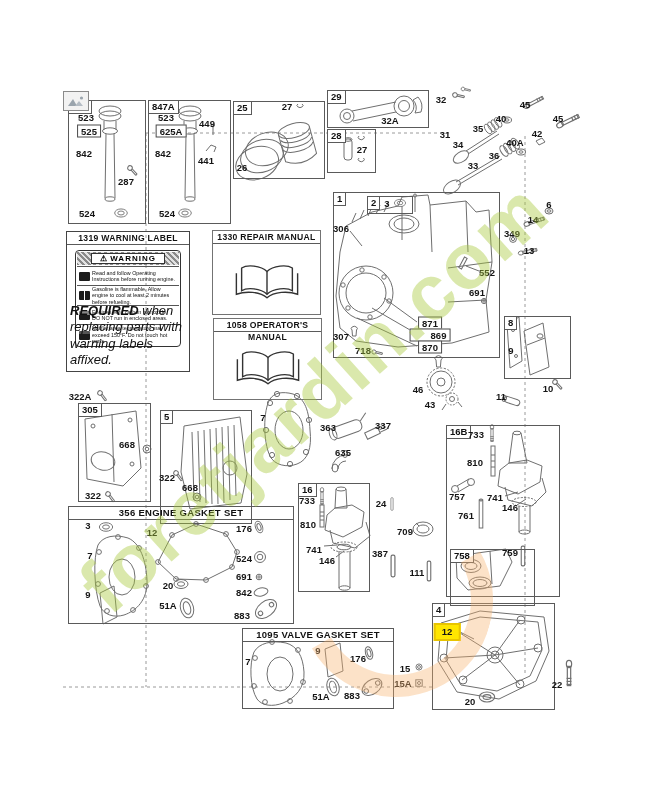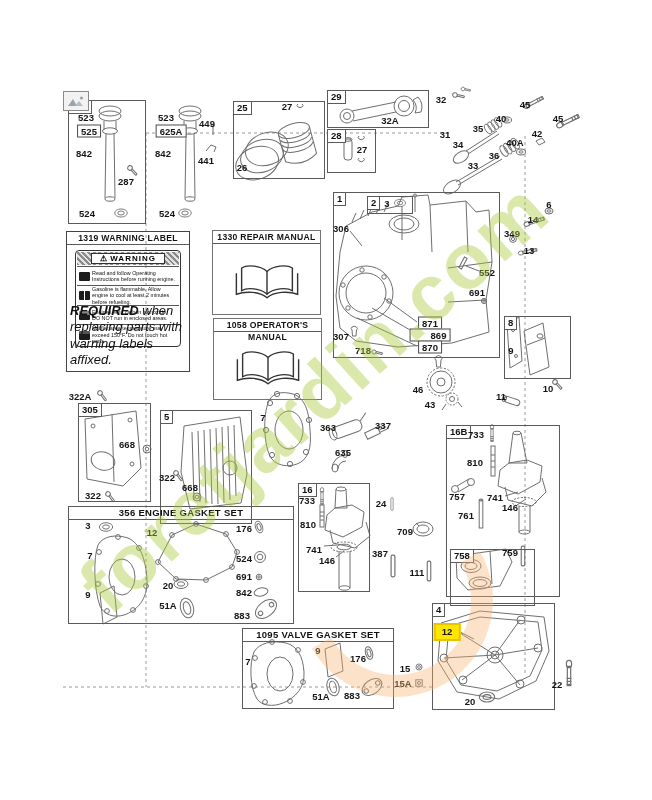--- a/index.html
+++ b/index.html
@@ -498,20 +498,23 @@
       </g>
         </svg>
       </div>
   </div>
 
   <div id="wmark">foretjardin.com</div>
   <div id="warc"></div>
 
 <div class="abox" style="left: 68px; top: 100px; width: 76px; height: 122px;">
       <div class="tab">847</div>
+    </div>
+    <div class="abox" style="left: 148px; top: 100px; width: 81px; height: 122px;">
+      <div class="tab">847A</div>
     </div>
     <div class="abox" style="left: 233px; top: 101px; width: 90px; height: 76px;">
       <div class="tab">25</div>
     </div>
     <div class="abox" style="left: 327px; top: 90px; width: 100px; height: 36px;">
       <div class="tab">29</div>
     </div>
     <div class="abox" style="left: 327px; top: 129px; width: 47px; height: 42px;">
       <div class="tab">28</div>
     </div>

